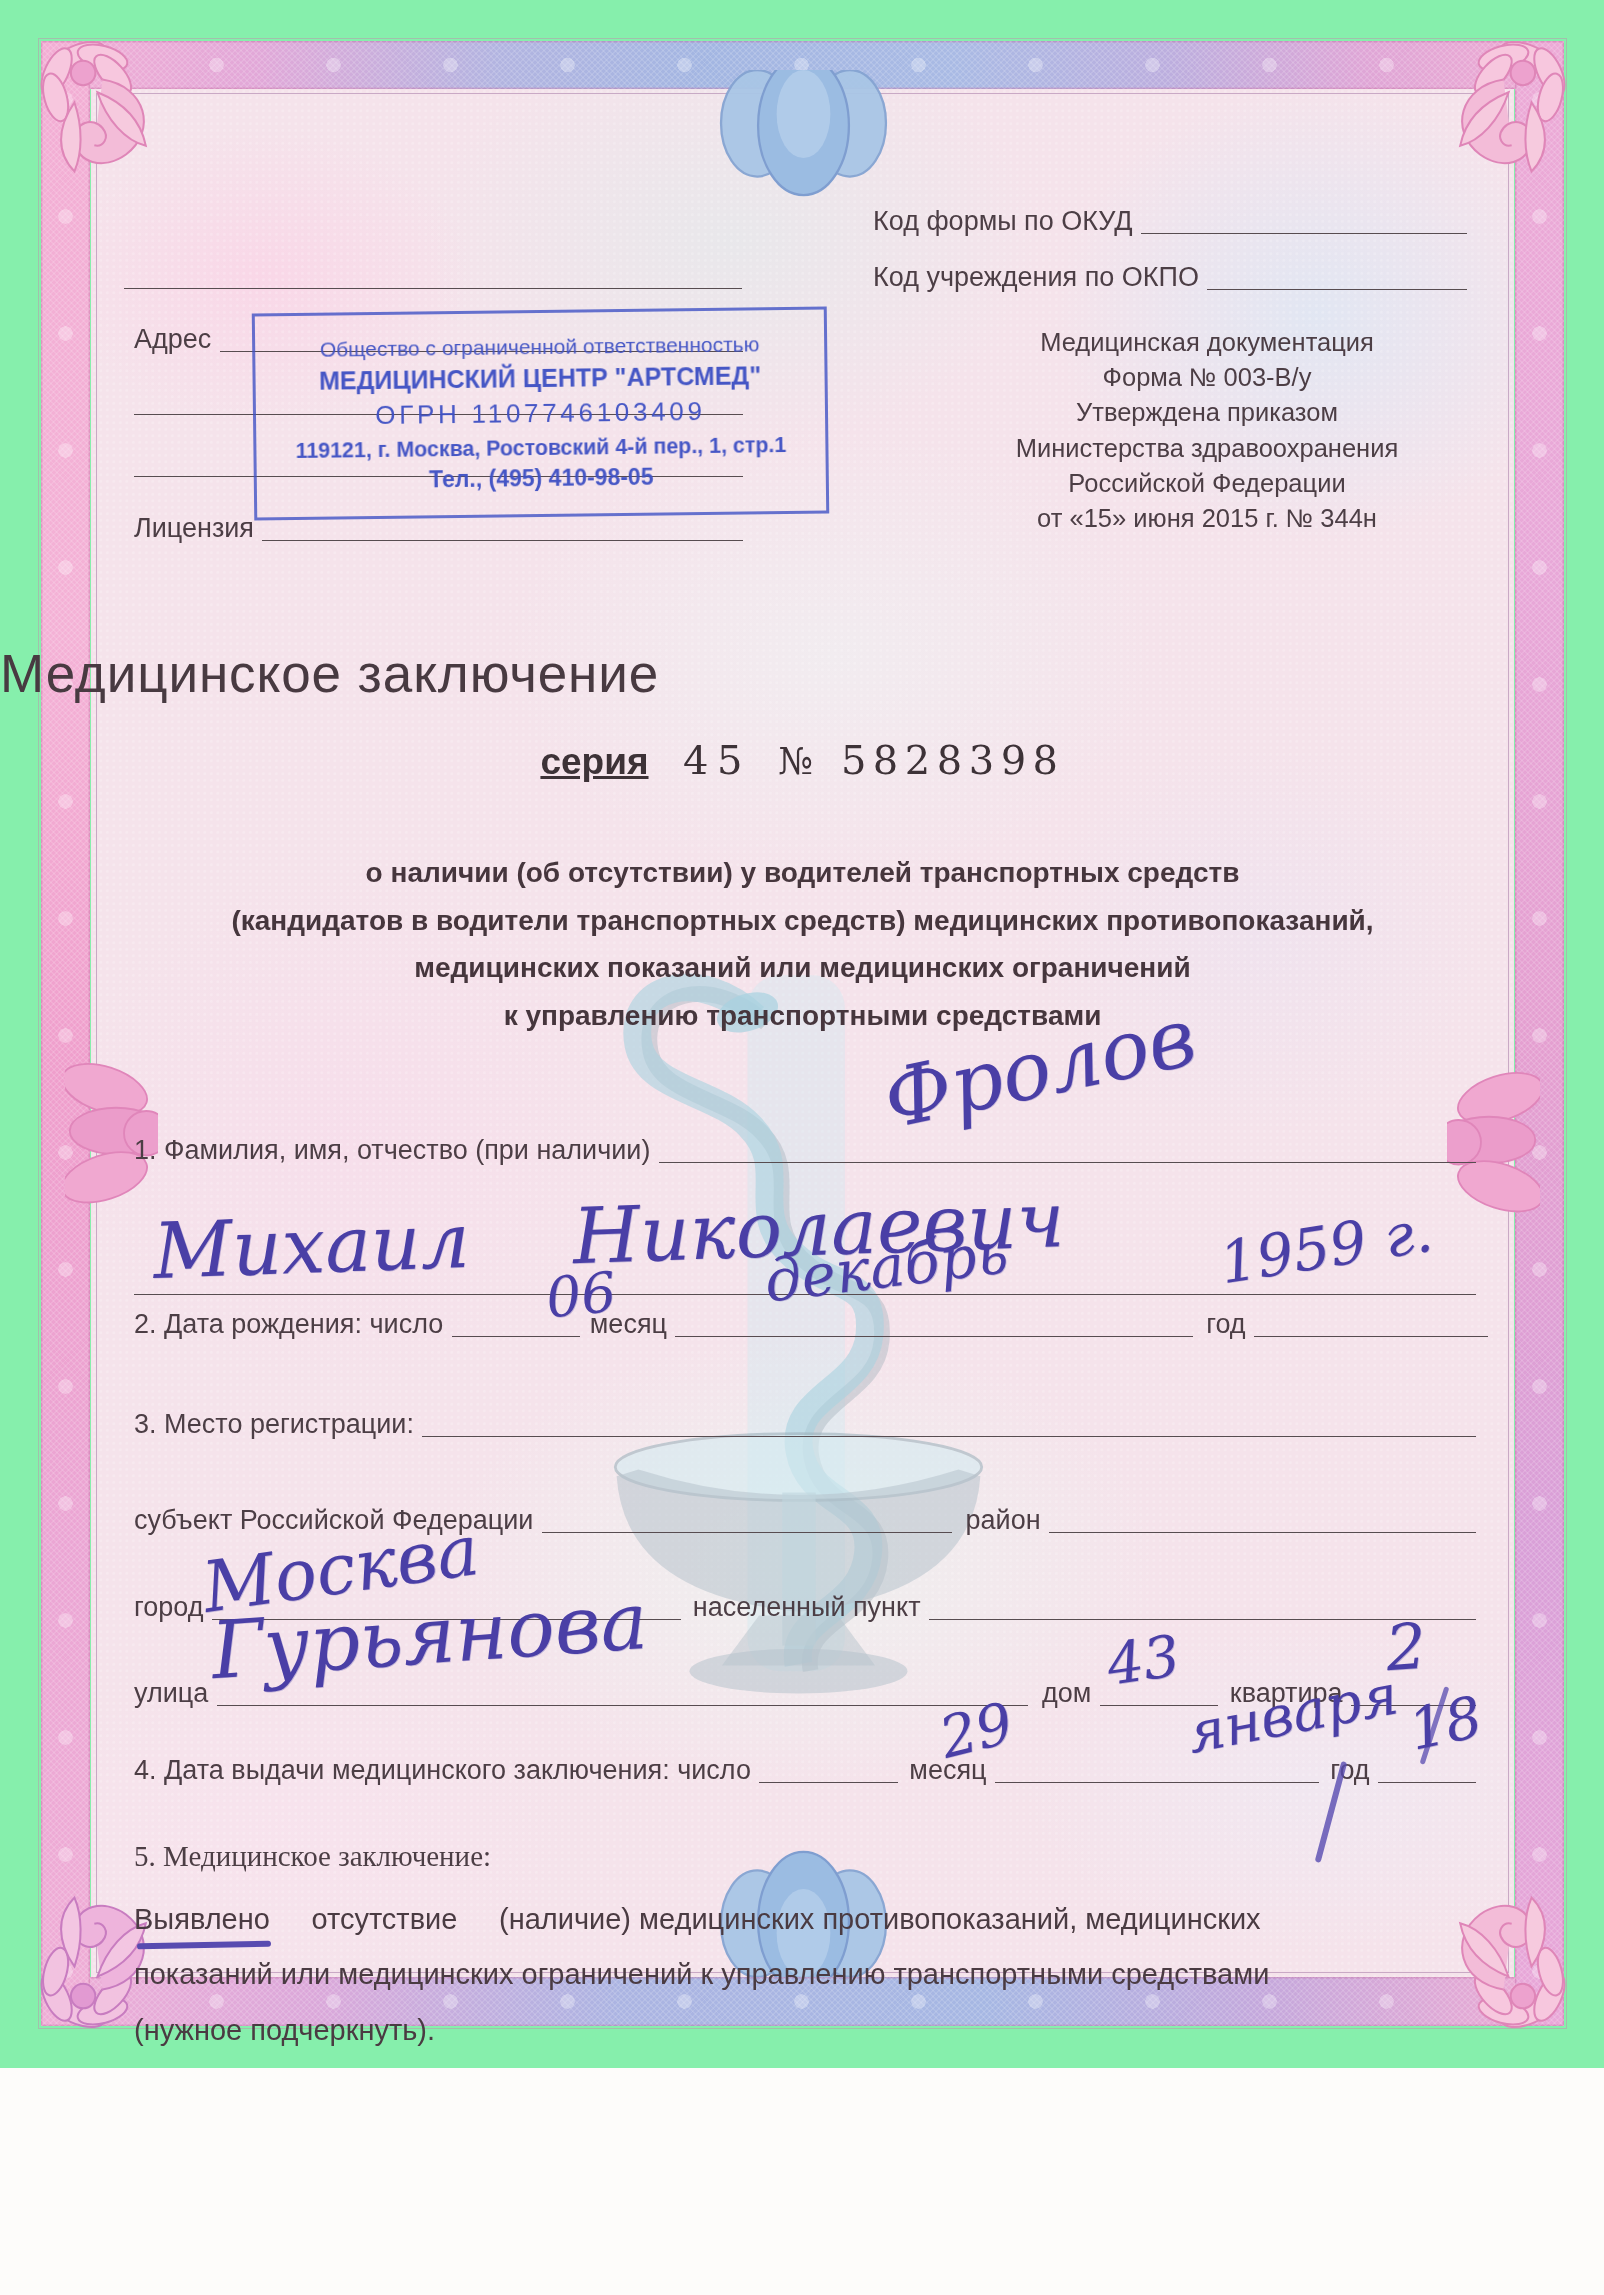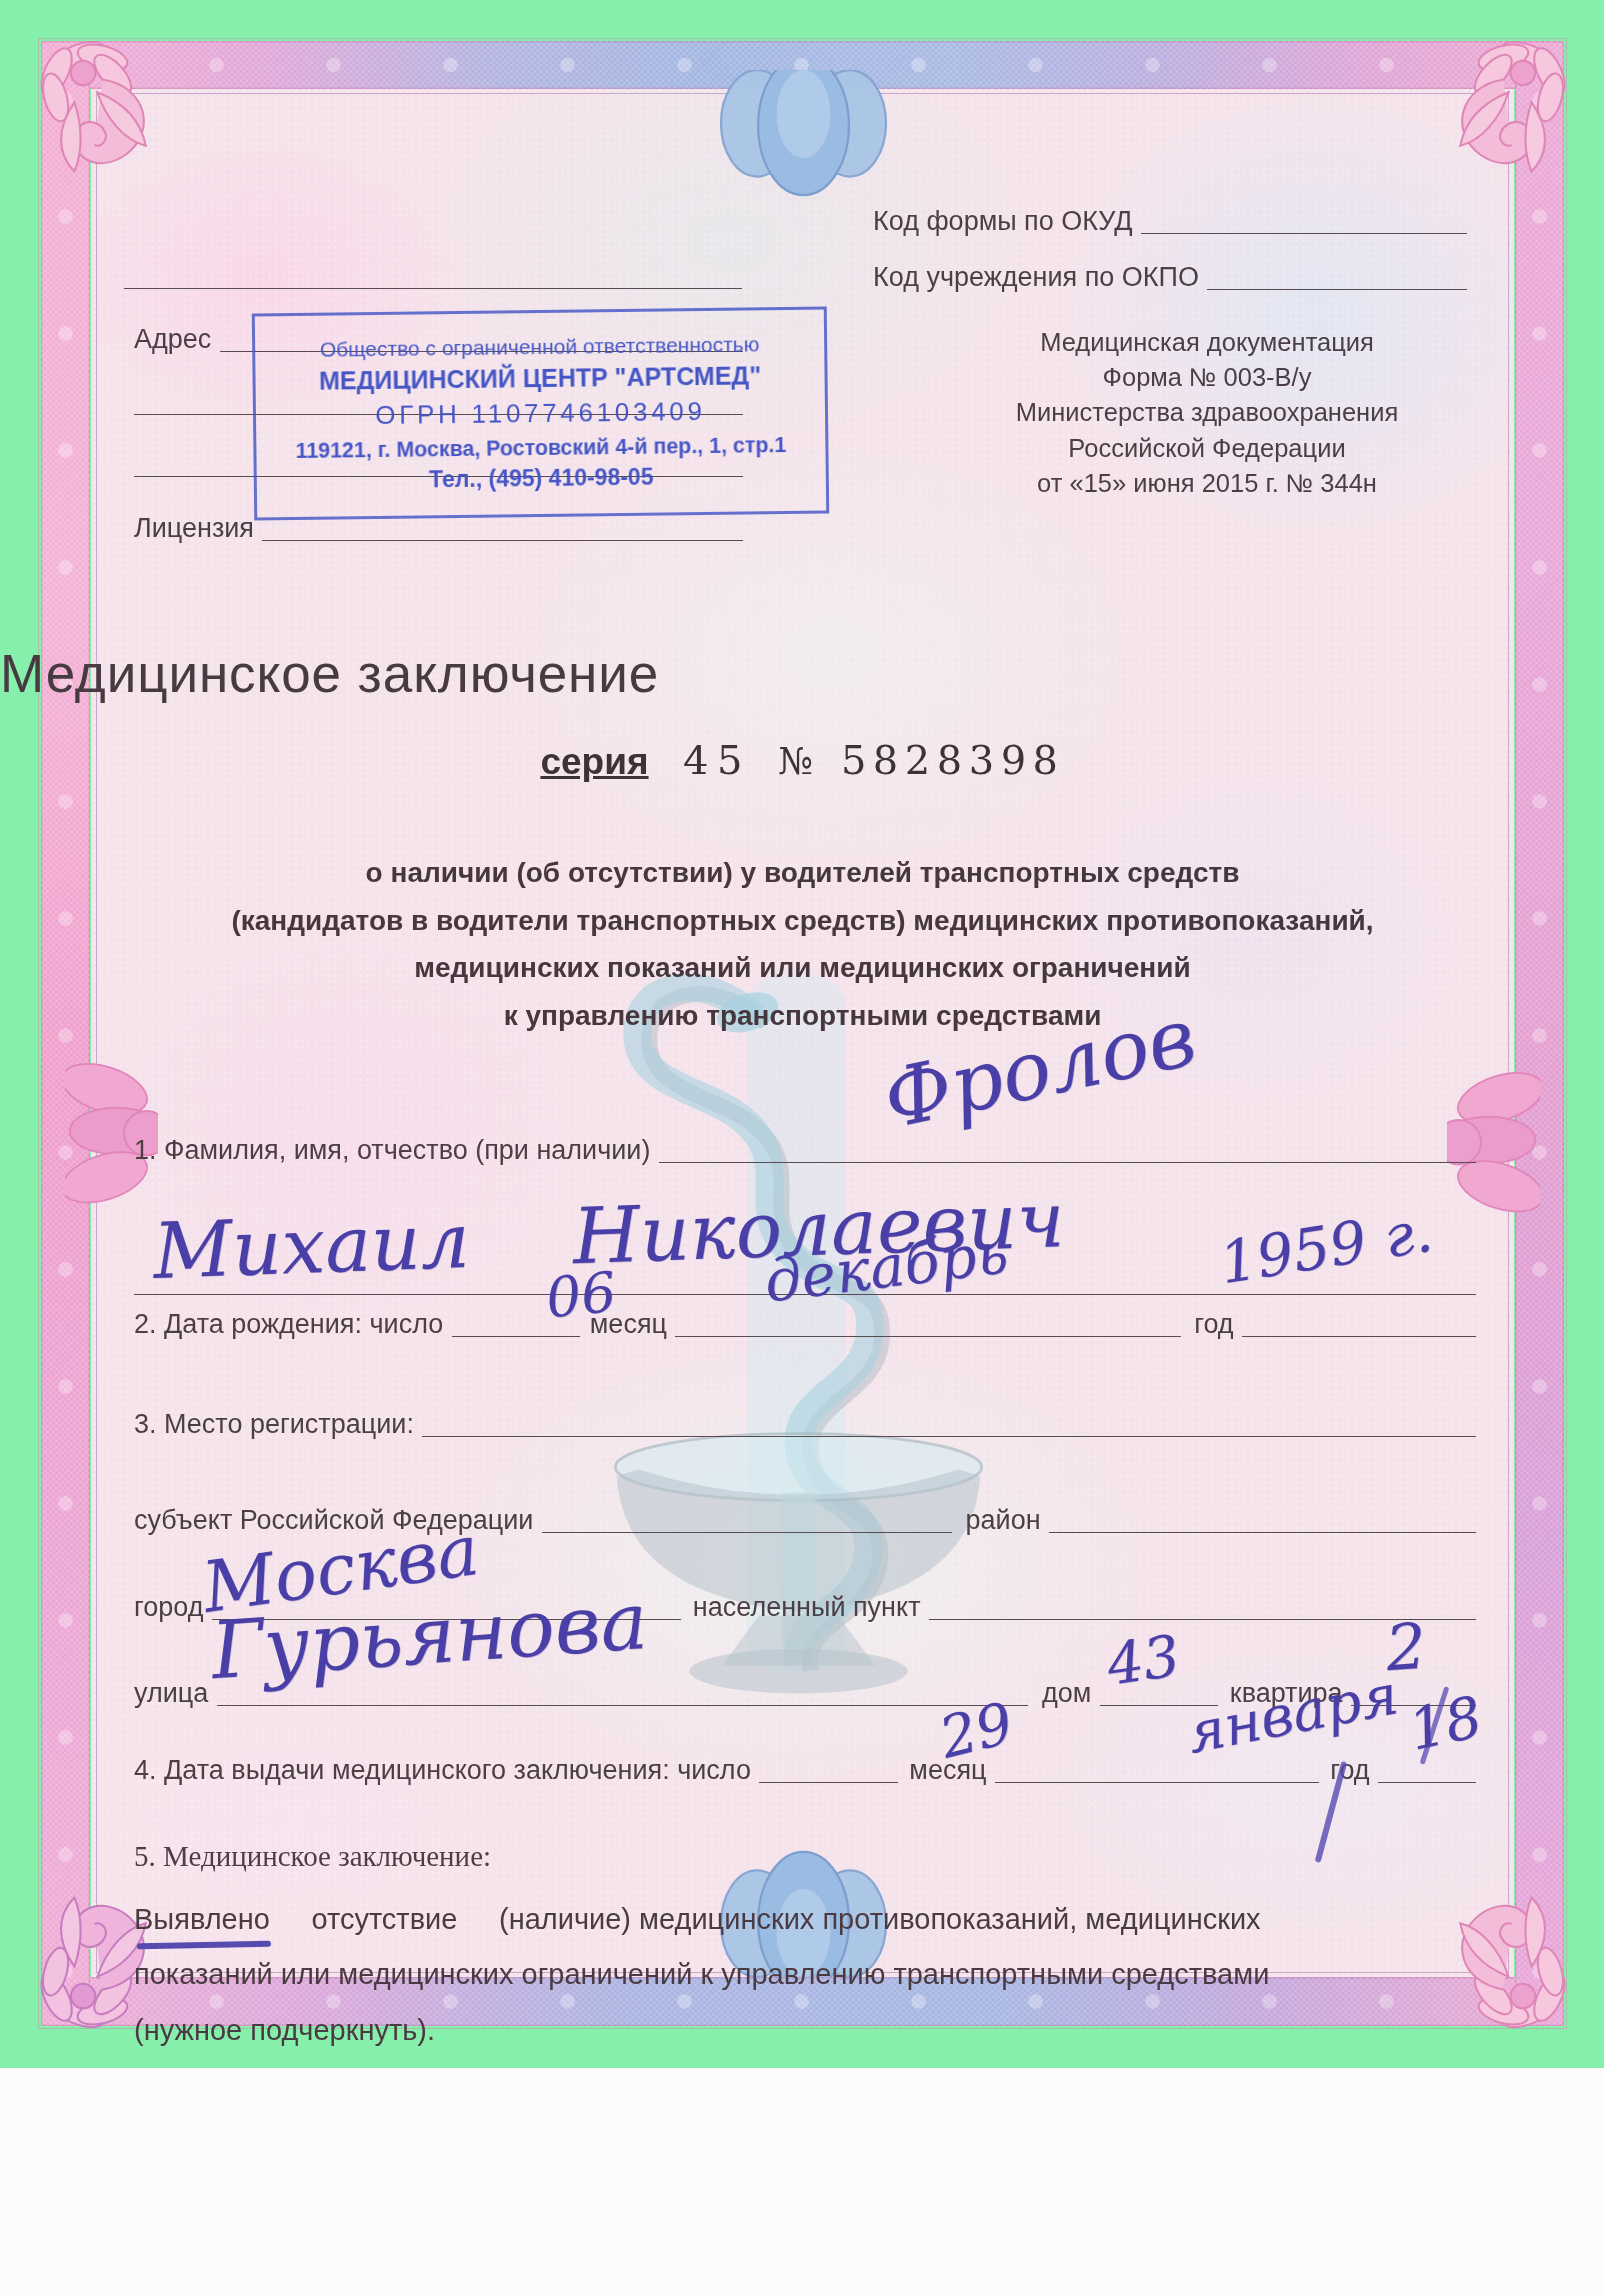--- a/index.html
+++ b/index.html
@@ -226,20 +226,21 @@
     <div class="s1">Общество с ограниченной ответственностью</div>
     <div class="s2">МЕДИЦИНСКИЙ ЦЕНТР "АРТСМЕД"</div>
     <div class="s3">ОГРН 1107746103409</div>
     <div class="s4">119121, г. Москва, Ростовский 4-й пер., 1, стр.1</div>
     <div class="s5">Тел., (495) 410-98-05</div>
   </div>
 
   <div class="docinfo">
     <div>Медицинская документация</div>
     <div>Форма № 003-В/у</div>
+    <div>Утверждена приказом</div>
     <div>Министерства здравоохранения</div>
     <div>Российской Федерации</div>
     <div>от «15» июня 2015 г. № 344н</div>
   </div>
 
   <div class="title">Медицинское заключение</div>
   <div class="series">
     <span class="w1">серия</span>
     <span class="num">45</span>
     <span class="nosign">№</span>
@@ -254,21 +255,21 @@
   </div>
 
   <div class="row" style="left:134px;top:1129px;right:129px;height:37px;font-size:28px;">
     <span class="lbl">1. Фамилия, имя, отчество (при наличии)</span>
     <span class="fill"></span>
   </div>
   <div class="hand" style="left:882px;top:1021px;font-size:81px;transform:rotate(-12deg);">Фролов</div>
   <div class="hand" style="left:153px;top:1191px;font-size:77px;word-spacing:79px;transform:rotate(-2deg);">Михаил Николаевич</div>
   <div class="blank" style="left:134px;top:1264px;right:129px;height:30px;"></div>
 
-  <div class="row" style="left:134px;top:1300px;right:129px;height:40px;text-align:center;">
+  <div class="row" style="left:134px;top:1300px;right:117px;height:40px;text-align:center;">
     <span class="lbl">2. Дата рождения: число</span>
     <span class="seg" style="flex:0 0 128px;"></span>
     <span class="lbl" style="padding-left:10.2px;">месяц</span>
     <span class="fill"></span>
     <span class="lbl" style="padding-left:13px;">год</span>
     <span class="seg" style="flex:0 0 234px;"></span>
   </div>
   <div class="hand" style="left:546px;top:1263px;font-size:55px;transform:rotate(-6deg);">06</div>
   <div class="hand" style="left:764px;top:1233px;font-size:58px;transform:rotate(-7deg);">декабрь</div>
   <div class="hand" style="left:1219px;top:1213px;font-size:58px;transform:rotate(-9deg);">1959 г.</div>

